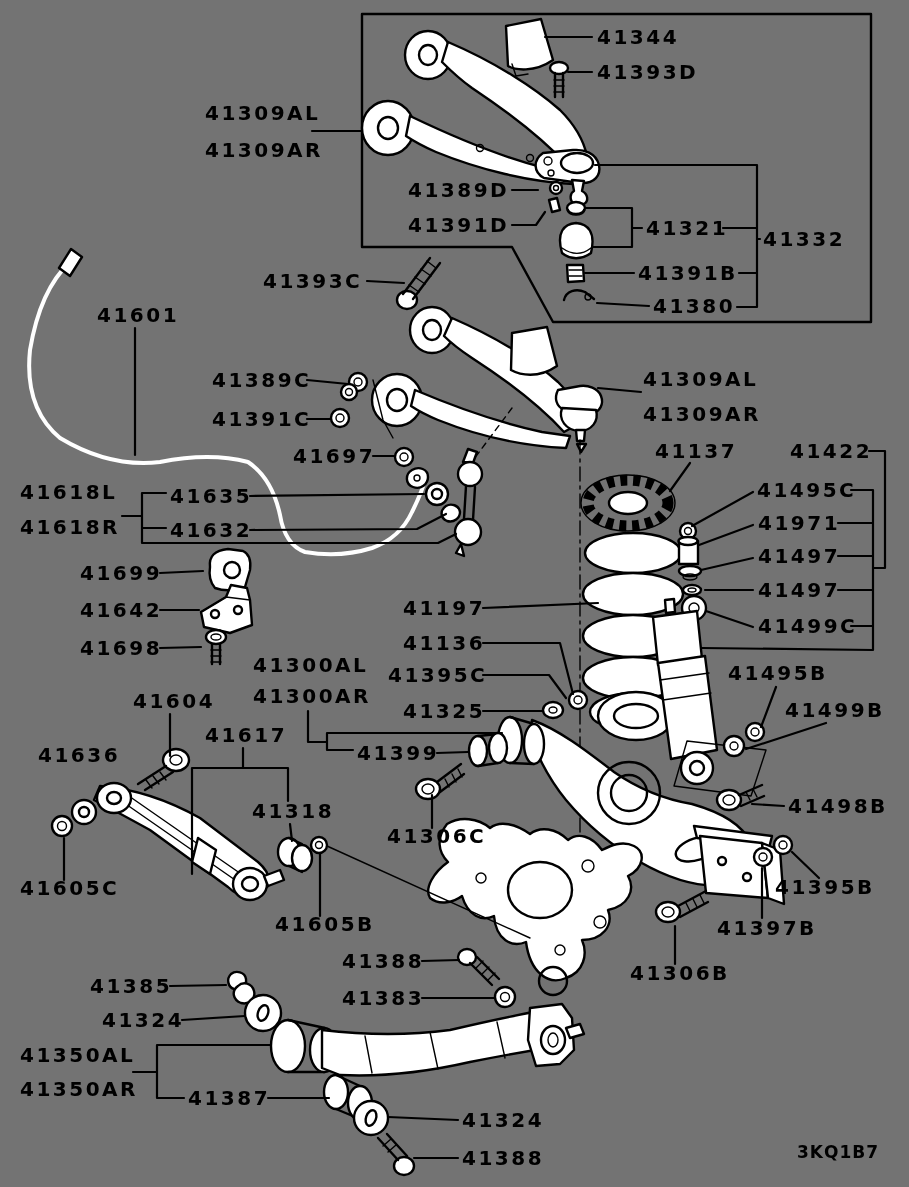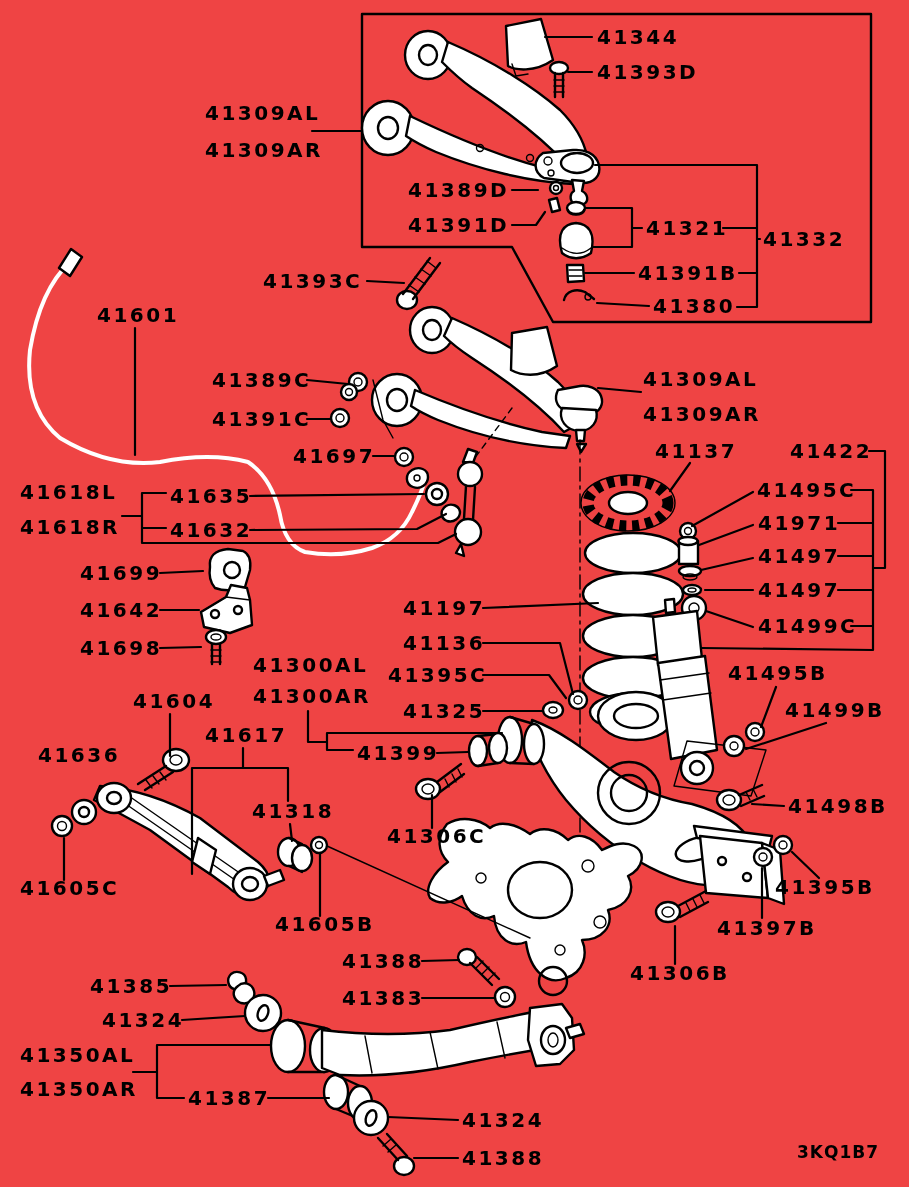--- a/index.html
+++ b/index.html
@@ -1,16 +1,16 @@
 <!DOCTYPE html>
 <html><head>
 <meta charset="utf-8">
 <style>
   html,body{margin:0;padding:0;background:#fff;}
-  .page{position:relative;width:909px;height:1187px;background:#ef4444;overflow:hidden;}
+  .page{position:relative;width:909px;height:1187px;background:#737373;overflow:hidden;}
   svg{display:block;}
   .lbl{font-family:"DejaVu Sans","Liberation Sans",sans-serif;font-size:20px;font-weight:700;
        letter-spacing:2.5px;fill:#000;}
   .code{font-family:"DejaVu Sans","Liberation Sans",sans-serif;font-size:17px;font-weight:700;
        letter-spacing:1px;fill:#000;}
   .s{stroke:#000;fill:none;stroke-width:2.4;stroke-linecap:round;stroke-linejoin:round;}
   .w{stroke:#000;fill:#fff;stroke-width:2.4;stroke-linecap:round;stroke-linejoin:round;}
   .thin{stroke:#000;fill:none;stroke-width:1.4;stroke-linecap:round;stroke-linejoin:round;}
   .ld{stroke:#000;fill:none;stroke-width:2.2;stroke-linecap:round;stroke-linejoin:round;}
 </style>

